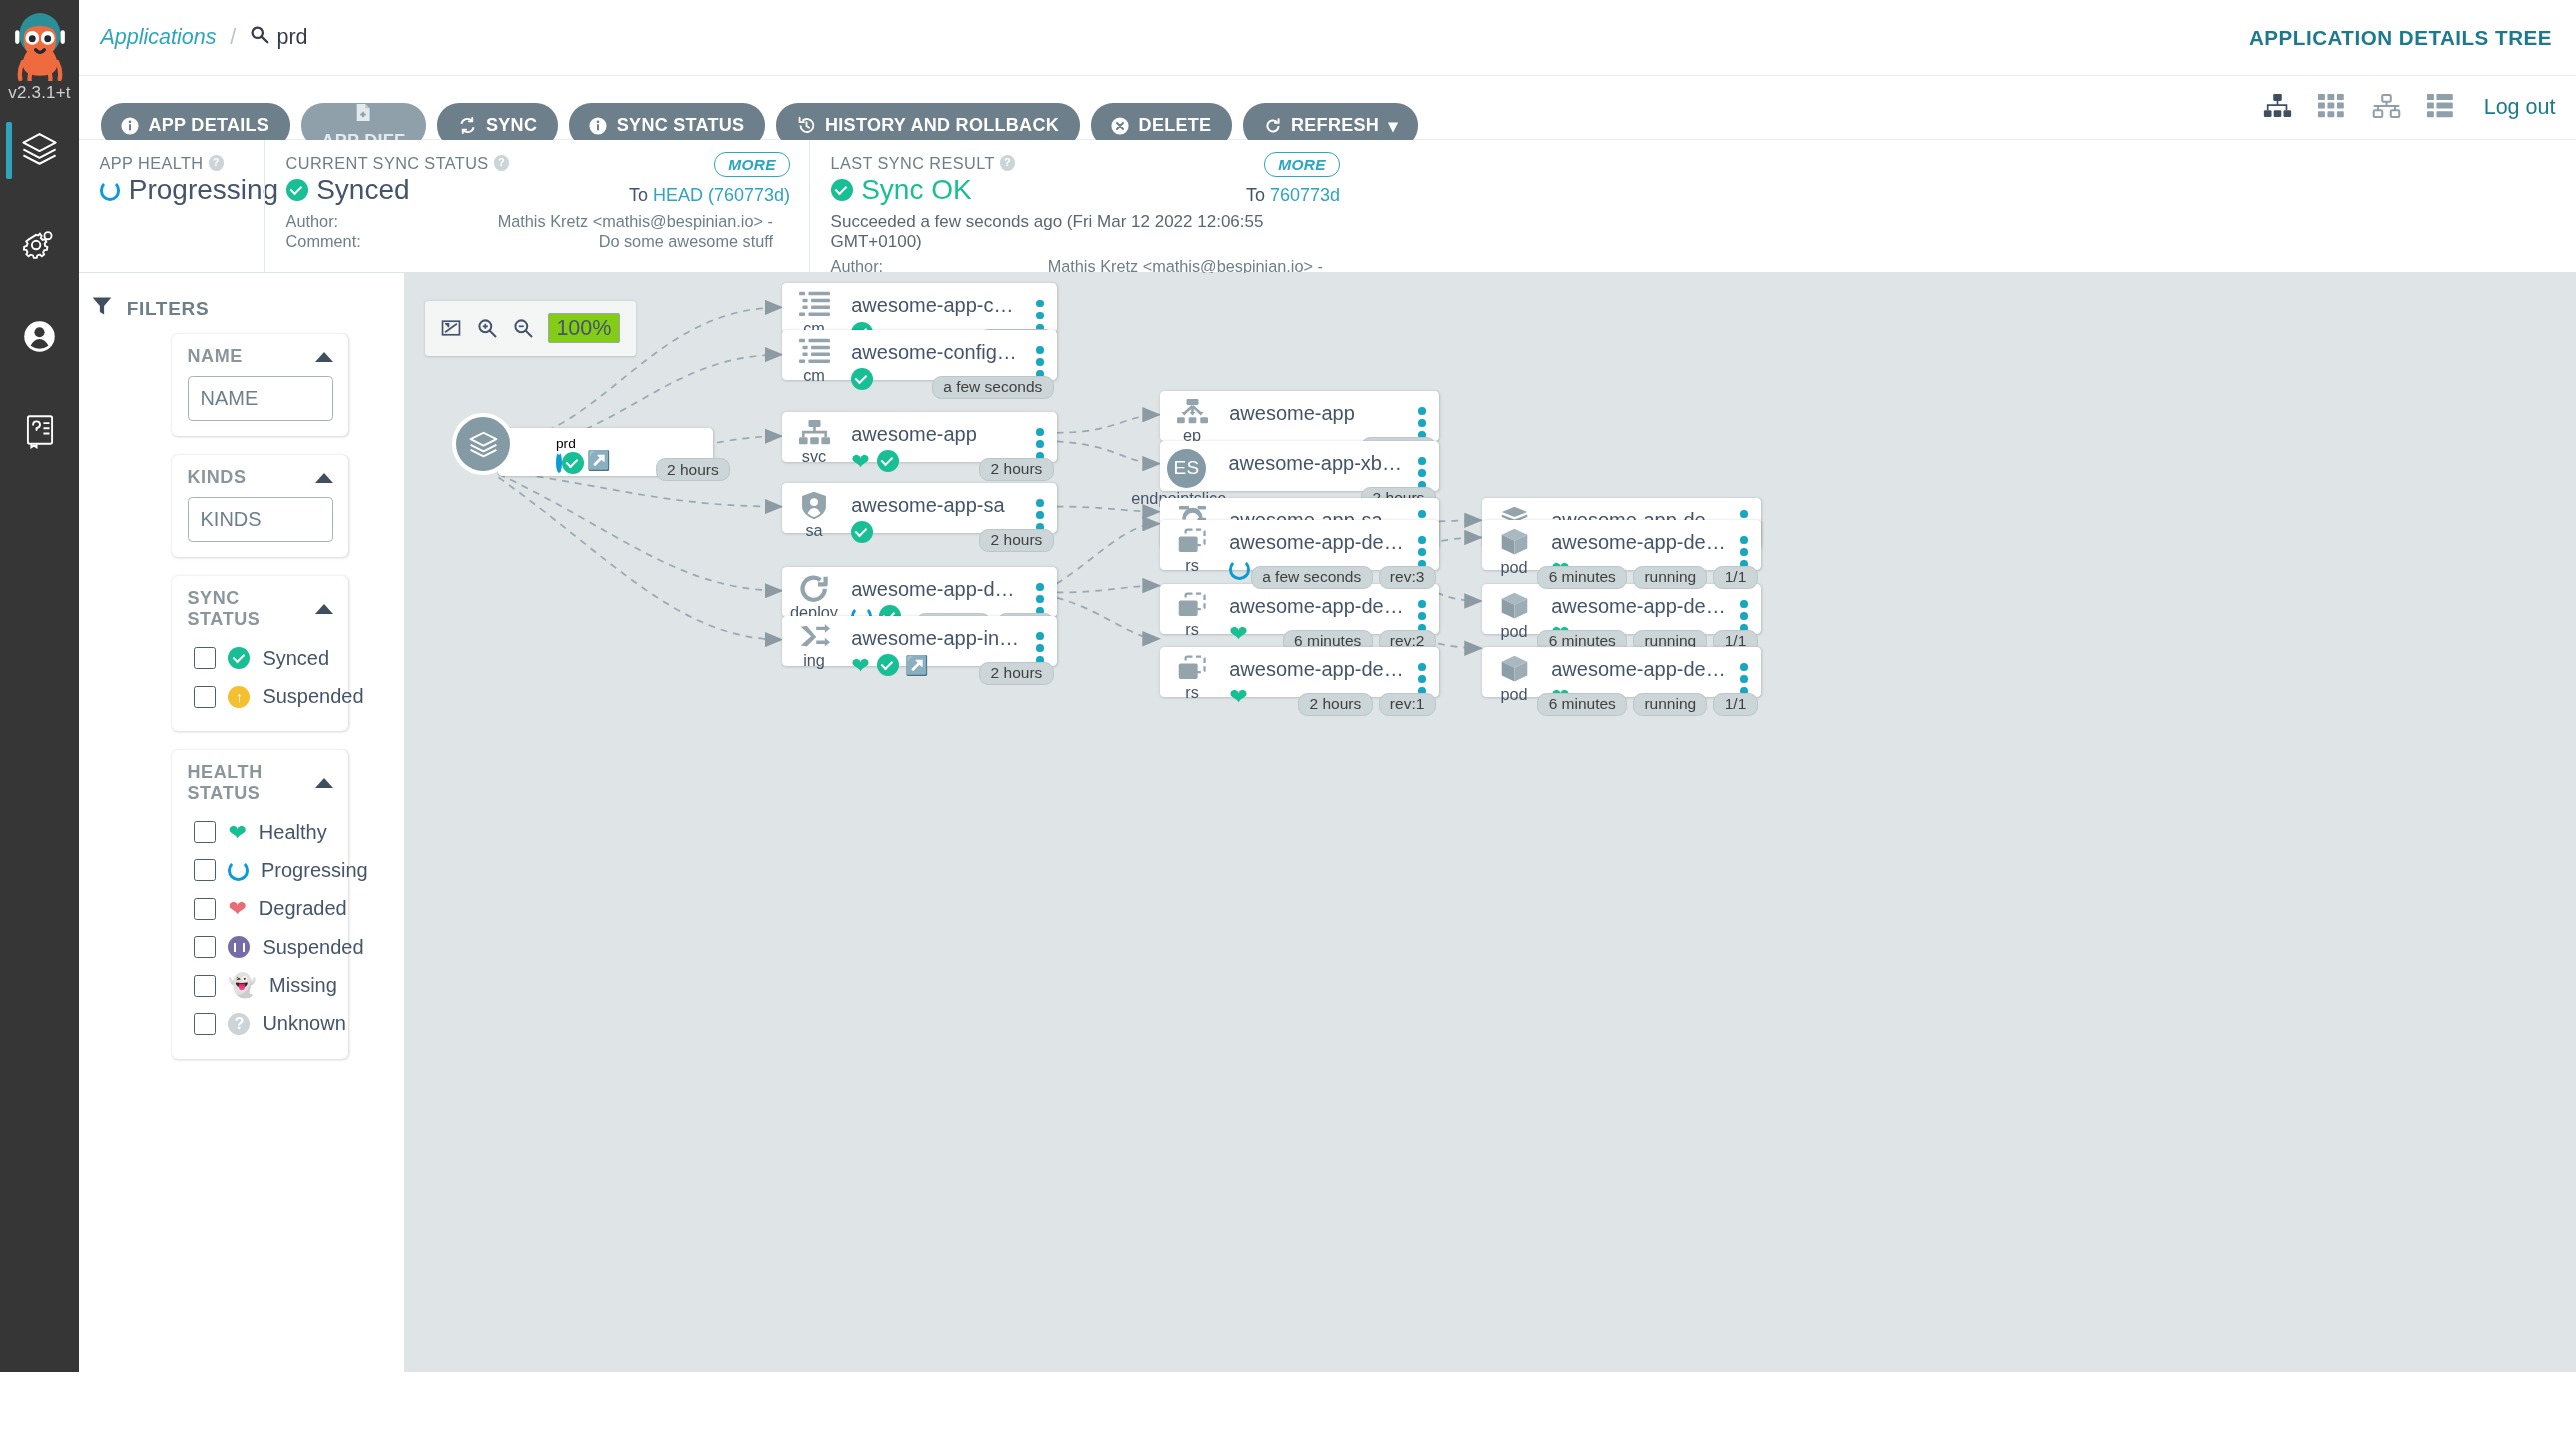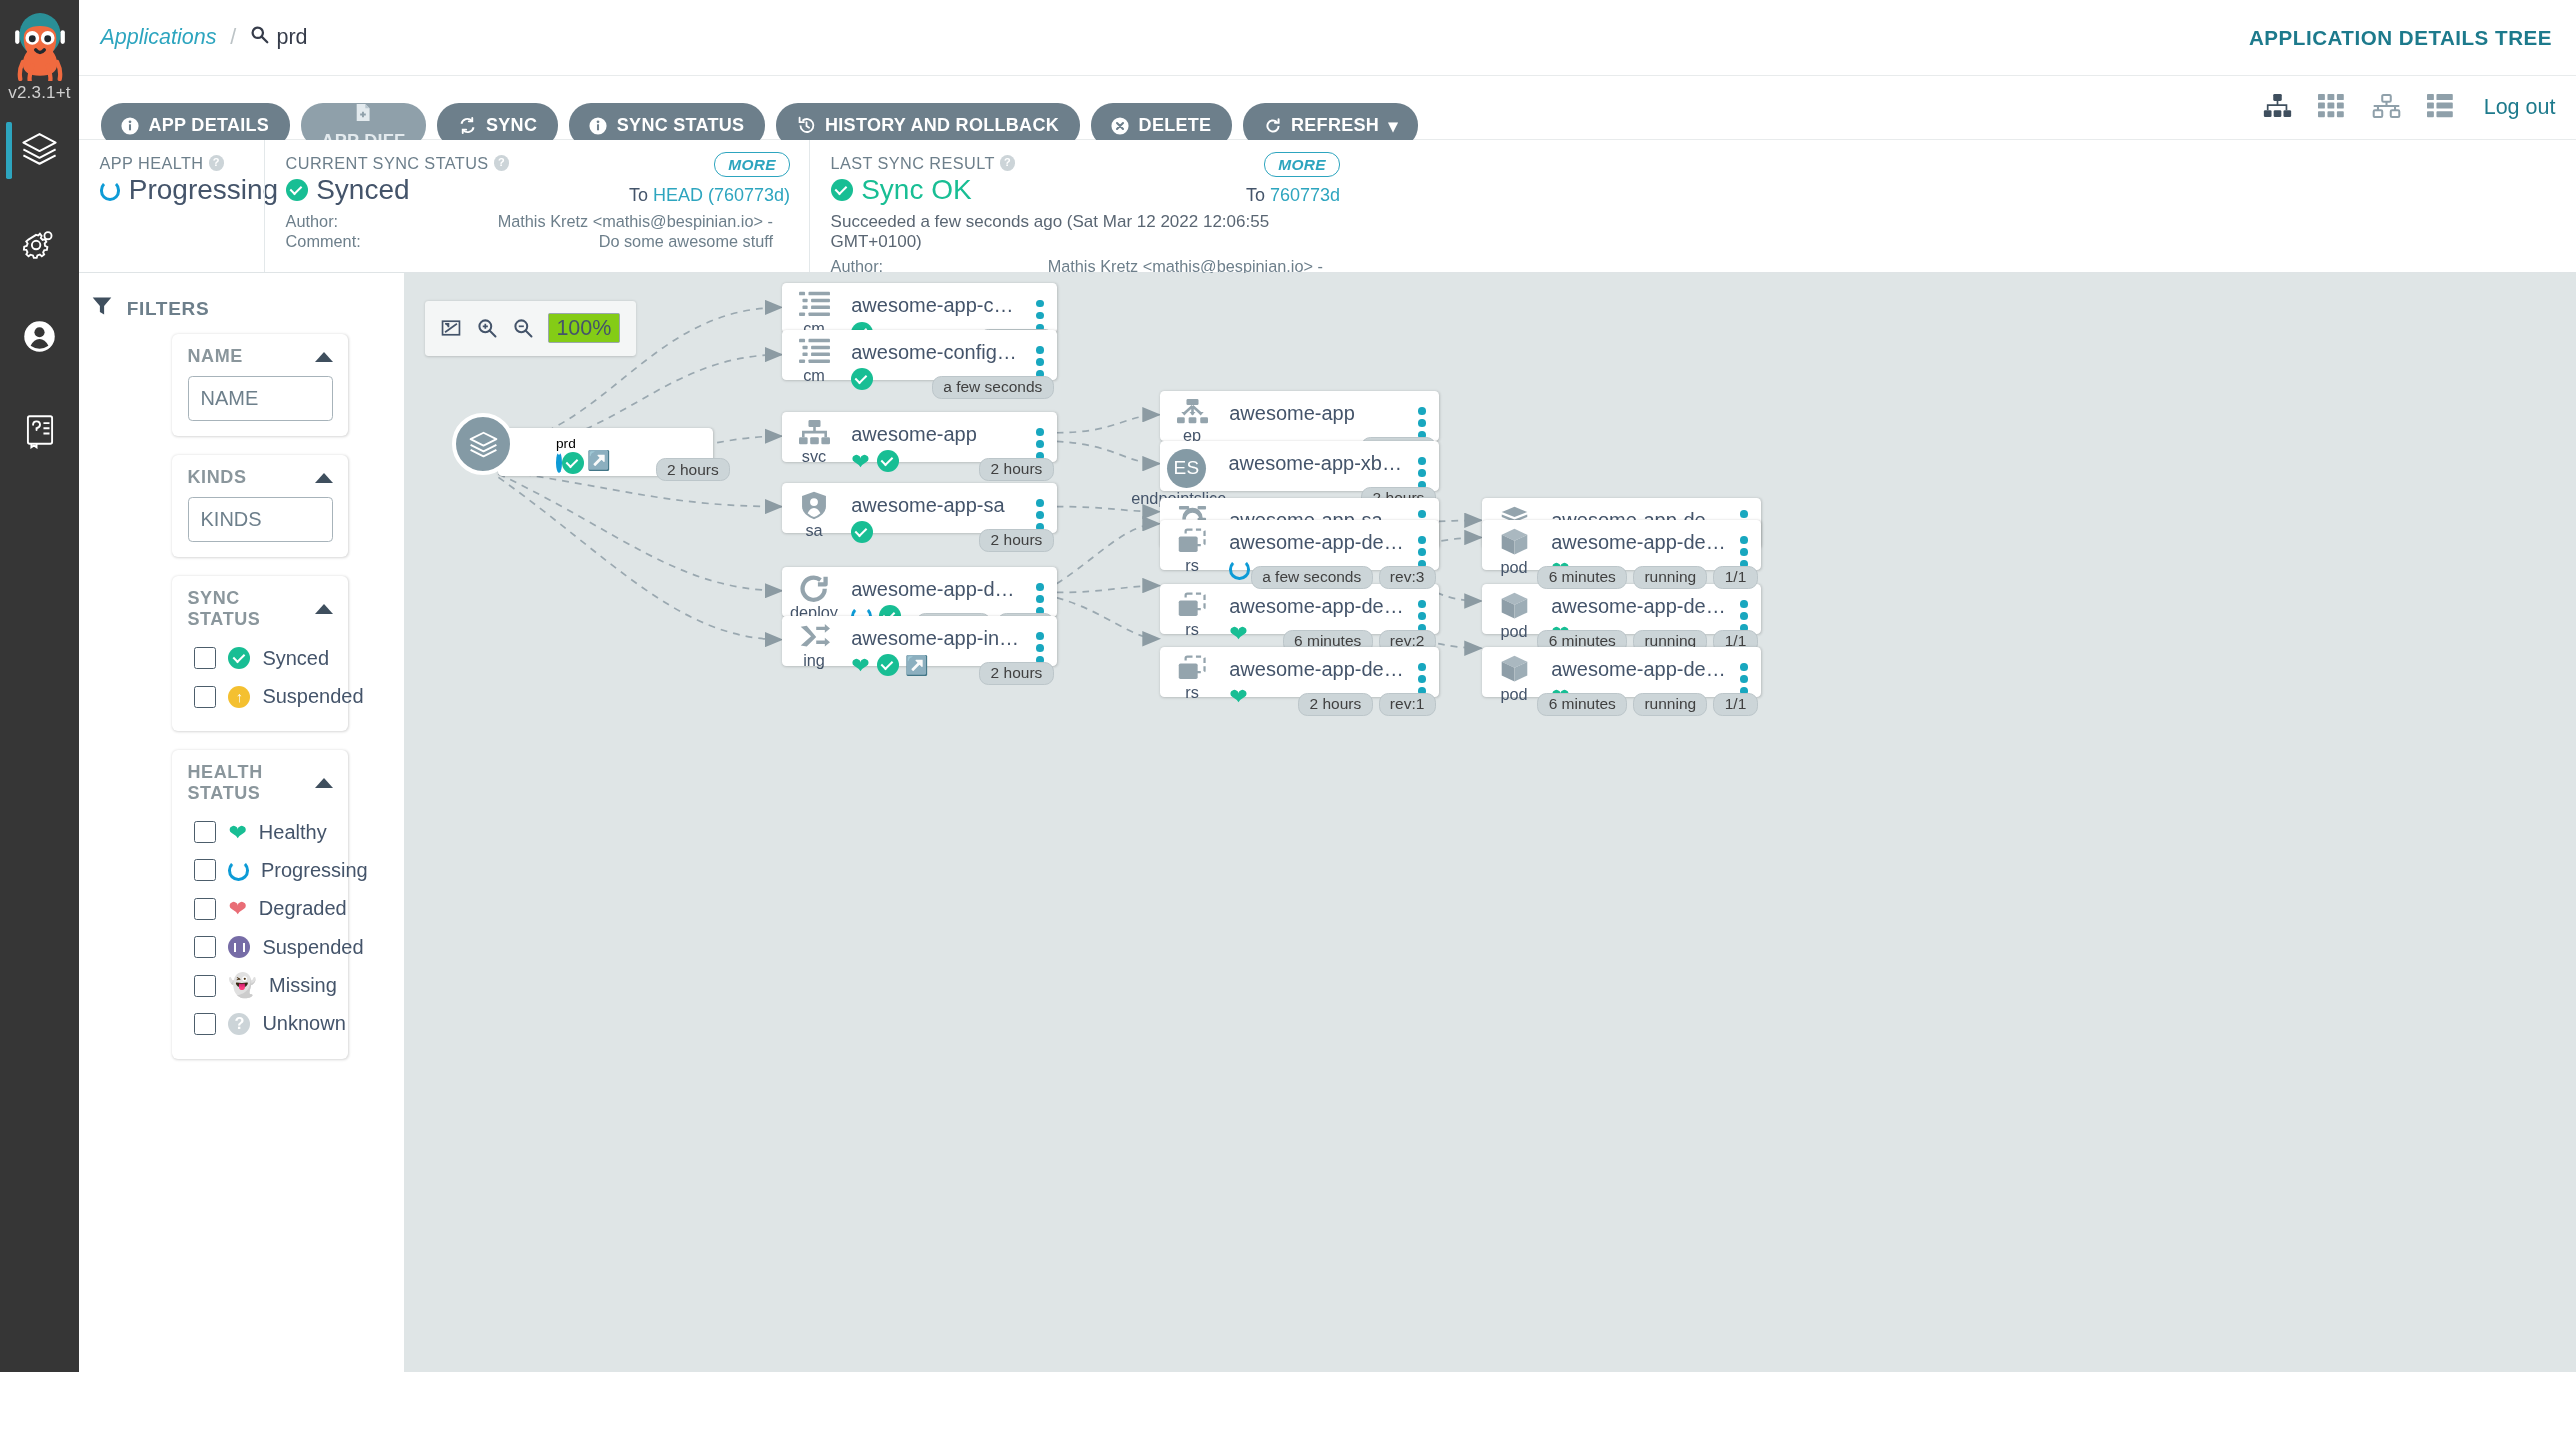--- a/index.html
+++ b/index.html
@@ -503,21 +503,21 @@
       <span class="qmark">?</span>
     </div>
     <button class="more-btn">MORE</button>
     <div class="sp-val ok">
       <span class="g-check"></span>
       <span>Sync OK</span>
     </div>
     <div class="sp-rev">
       <span>To </span><a href="#">760773d</a>
     </div>
-    <div class="sp-succeeded">Succeeded a few seconds ago (Sat Mar 12 2022 12:06:55 GMT+0100)</div>
+    <div class="sp-succeeded">Succeeded a few seconds ago (Fri Mar 12 2022 12:06:55 GMT+0100)</div>
     <div class="sp-meta">
       <span class="lbl">Author:</span>
       <span class="val">Mathis Kretz &lt;mathis@bespinian.io&gt; -</span>
       <span class="lbl r2">Comment:</span>
       <span class="val r2">Roll out 2.0.0 to prd environment</span>
     </div>
   </div>
 </div>
 
 <div id="filters">

